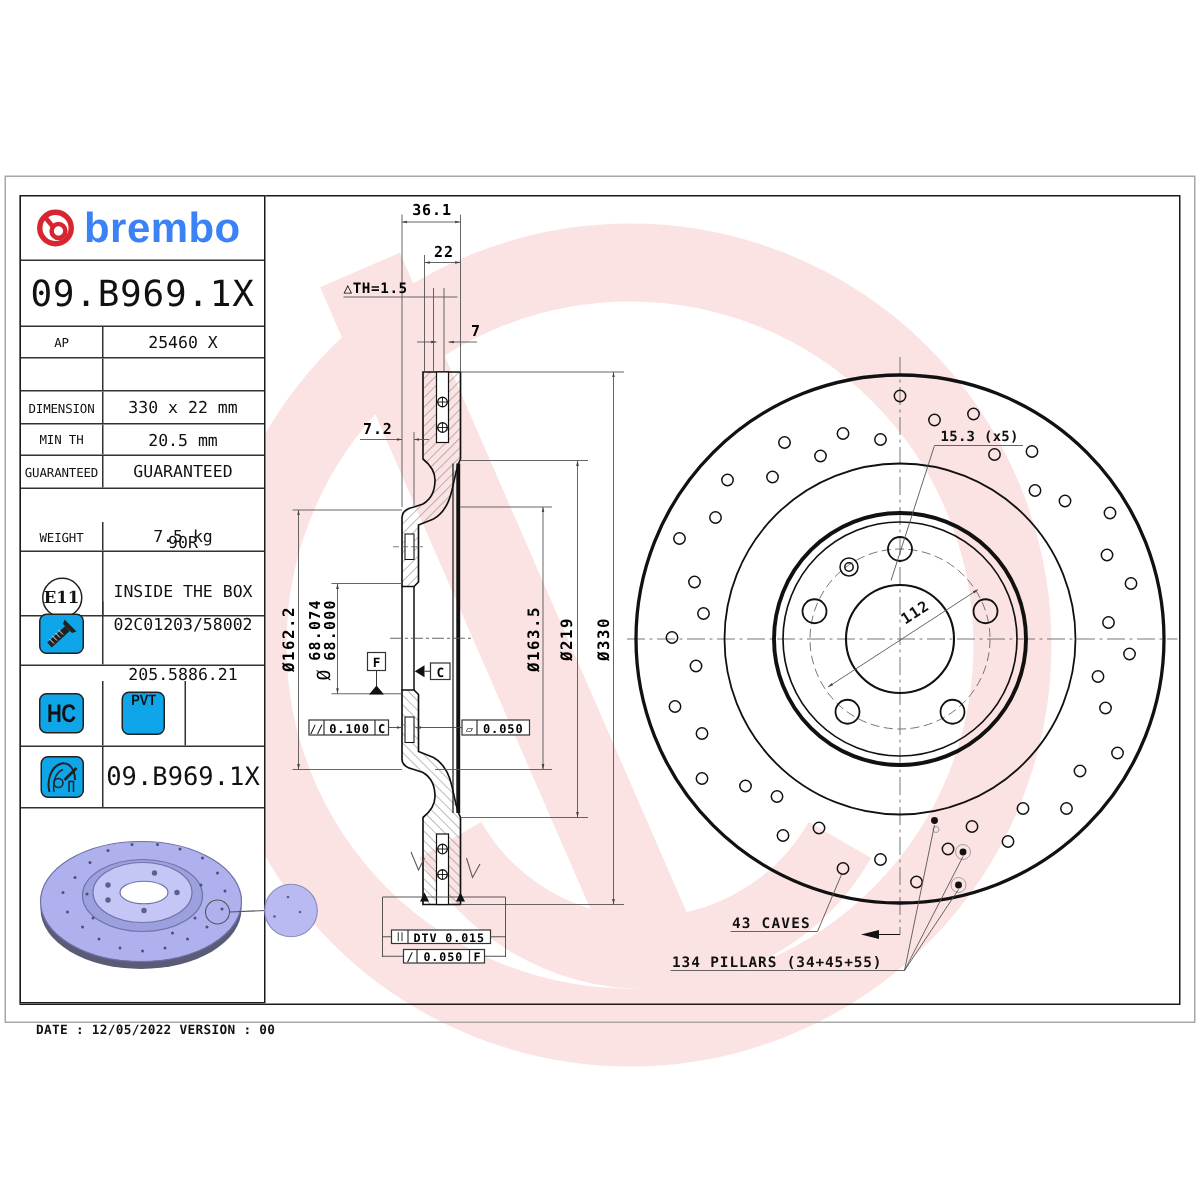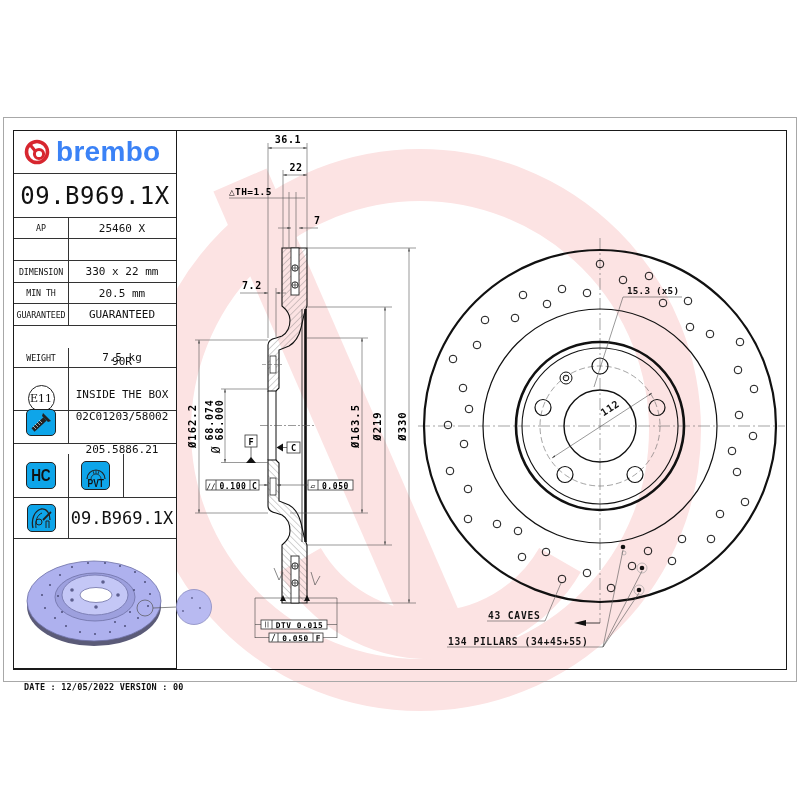--- a/index.html
+++ b/index.html
@@ -317,21 +317,21 @@
     <div class="lbl">GUARANTEED</div>
     <div class="val">GUARANTEED</div>
   </div>
   <div class="row" style="top:217px;height:20px;">
     <div class="lbl">WEIGHT</div>
     <div class="val">7.5 kg</div>
   </div>
 
   <div class="row" style="top:237px;height:43px;">
     <div class="icon-cell">
-      <div style="width:25px;height:25px;border:1.4px solid #222;border-radius:50%;display:flex;align-items:center;justify-content:center;font-family:'DejaVu Serif','Liberation Serif',serif;font-weight:normal;font-size:11px;margin-top:18px;">
+      <div style="width:25px;height:25px;border:1.4px solid #222;border-radius:50%;display:flex;align-items:center;justify-content:center;font-family:'DejaVu Serif','Liberation Serif',serif;font-weight:bold;font-size:11px;margin-top:18px;">
         <span>E11</span>
       </div>
     </div>
     <div class="val2">
       <span>90R</span>
       <span>02C01203/58002</span>
     </div>
   </div>
 
   <div class="row" style="top:270px;height:43px;">
@@ -353,21 +353,21 @@
     </div>
   </div>
 
   <div class="row" style="top:323px;height:44px;">
     <div class="icon-cell">
       <div class="rbox" style="width:30px;height:27px;">
         <span style="font-family:'Liberation Sans','DejaVu Sans',sans-serif;font-weight:bold;font-size:17px;transform:scaleX(0.8);letter-spacing:-0.5px;">HC</span>
       </div>
     </div>
     <div style="position:absolute;left:54px;width:55px;top:0;bottom:0;border-right:1px solid #333;display:flex;align-items:center;justify-content:center;">
-      <div class="rbox" style="width:29px;height:29px;flex-direction:column;justify-content:flex-end;padding-bottom:0;">
+      <div class="rbox" style="width:29px;height:29px;flex-direction:column;justify-content:flex-end;padding-bottom:16px;">
         <svg width="22" height="11" viewBox="0 0 22 11">
           <path d="M2,11 A9,9 0 0 1 20,11" fill="none" stroke="#222" stroke-width="1.2"></path>
           <path d="M6,11 A5,5 0 0 1 16,11" fill="none" stroke="#222" stroke-width="0.8"></path>
           <line x1="8" y1="3" x2="9" y2="6" stroke="#222" stroke-width="0.8"></line>
           <line x1="11" y1="2" x2="11" y2="6" stroke="#222" stroke-width="0.8"></line>
           <line x1="14" y1="3" x2="13" y2="6" stroke="#222" stroke-width="0.8"></line>
         </svg>
         <span style="font-family:'Liberation Sans','DejaVu Sans',sans-serif;font-weight:bold;font-size:10px;line-height:10px;transform:scaleX(0.85);">PVT</span>
       </div>
     </div>

